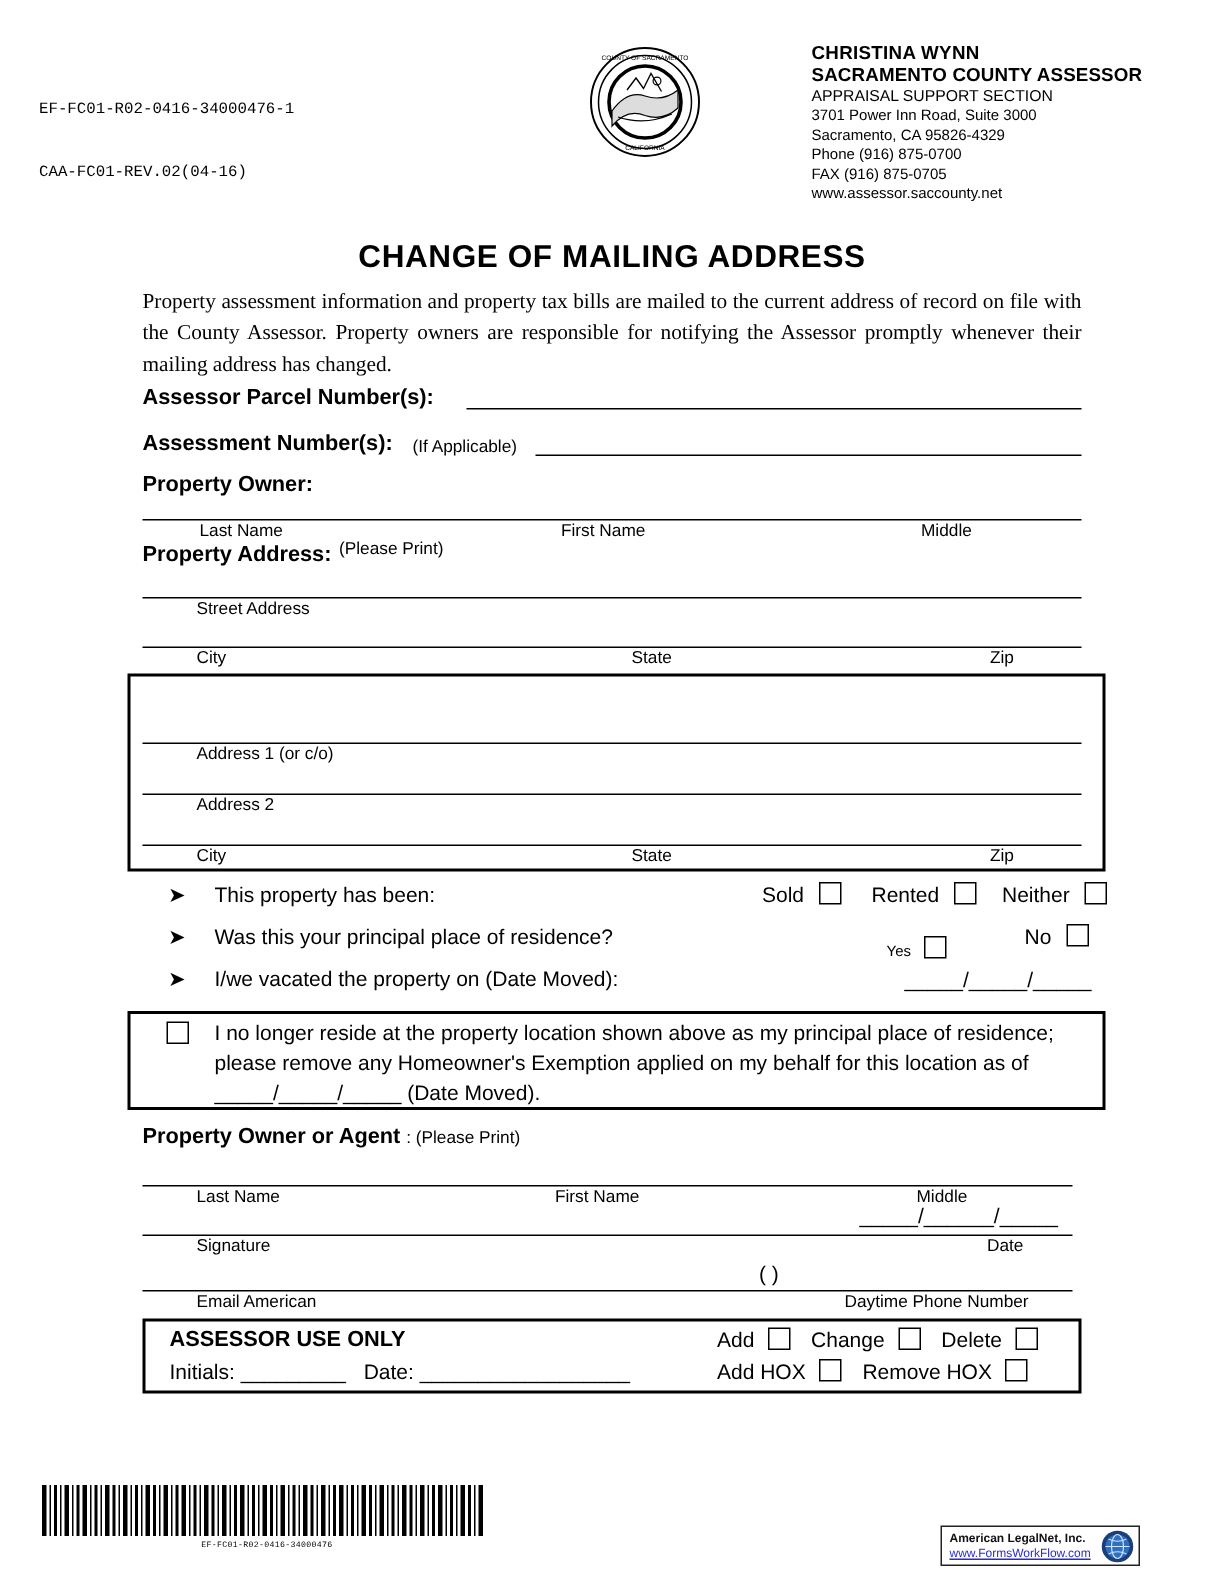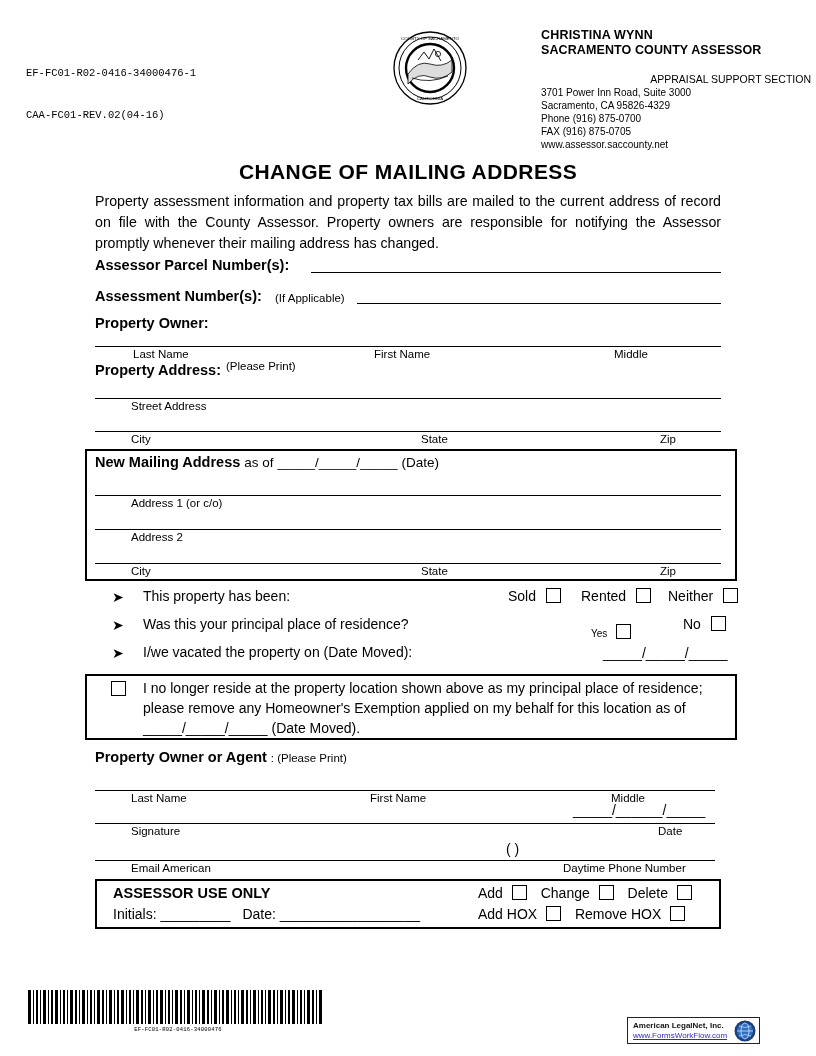--- a/index.html
+++ b/index.html
@@ -63,22 +63,21 @@
   }
   .agency .title {
     font-weight: bold;
     font-size: 12.5px;
     line-height: 15px;
     letter-spacing: 0.1px;
   }
   .agency .sub {
     font-size: 10.5px;
     line-height: 13.5px;
-    margin-top: 15px;
-    text-align: right;
+    margin-top: 0;
   }
   .agency .line {
     font-size: 10px;
     line-height: 13px;
   }
 
   
   .doc-title {
     position: absolute;
     top: 160px;
@@ -92,20 +91,21 @@
 
   
   .intro {
     position: absolute;
     top: 191px;
     left: 95px;
     width: 626px;
     font-size: 14.2px;
     line-height: 21px;
     text-align: justify;
+    font-family: Liberation Serif, serif;
   }
 
   
   .fld {
     position: absolute;
     font-size: 14px;
   }
   .lbl-bold {
     font-weight: bold;
     font-size: 14.5px;
@@ -265,26 +265,20 @@
   <div class="fld lbl-bold" style="left:95px; top:362px;">Property Address:</div>
   <div class="rule" style="left:95px; top:398px; width:626px;"></div>
   <div class="caption" style="left:95px; top:400px;">Street Address</div>
   <div class="rule" style="left:95px; top:431px; width:626px;"></div>
   <div class="caption" style="left:95px; top:433px;">City</div>
   <div class="caption" style="left:385px; top:433px;">State</div>
   <div class="caption" style="left:624px; top:433px;">Zip</div>
 
   <div class="box" style="left:85px; top:449px; width:652px; height:132px;"></div>
 
-  <div class="fld" style="left:95px; top:454px;">
-    <span class="lbl-bold">New Mailing Address</span>
-    <span style="font-size:13.5px;">as of</span>
-    <span style="font-size:13.5px;">_____/_____/_____</span>
-    <span style="font-size:13.5px;">(Date)</span>
-  </div>
 
   <div class="rule" style="left:95px; top:495px; width:626px;"></div>
   <div class="caption" style="left:95px; top:497px;">Address 1 (or c/o)</div>
 
   <div class="rule" style="left:95px; top:529px; width:626px;"></div>
   <div class="caption" style="left:95px; top:531px;">Address 2</div>
 
   <div class="rule" style="left:95px; top:563px; width:626px;"></div>
   <div class="caption" style="left:95px; top:565px;">City</div>
   <div class="caption" style="left:385px; top:565px;">State</div>

